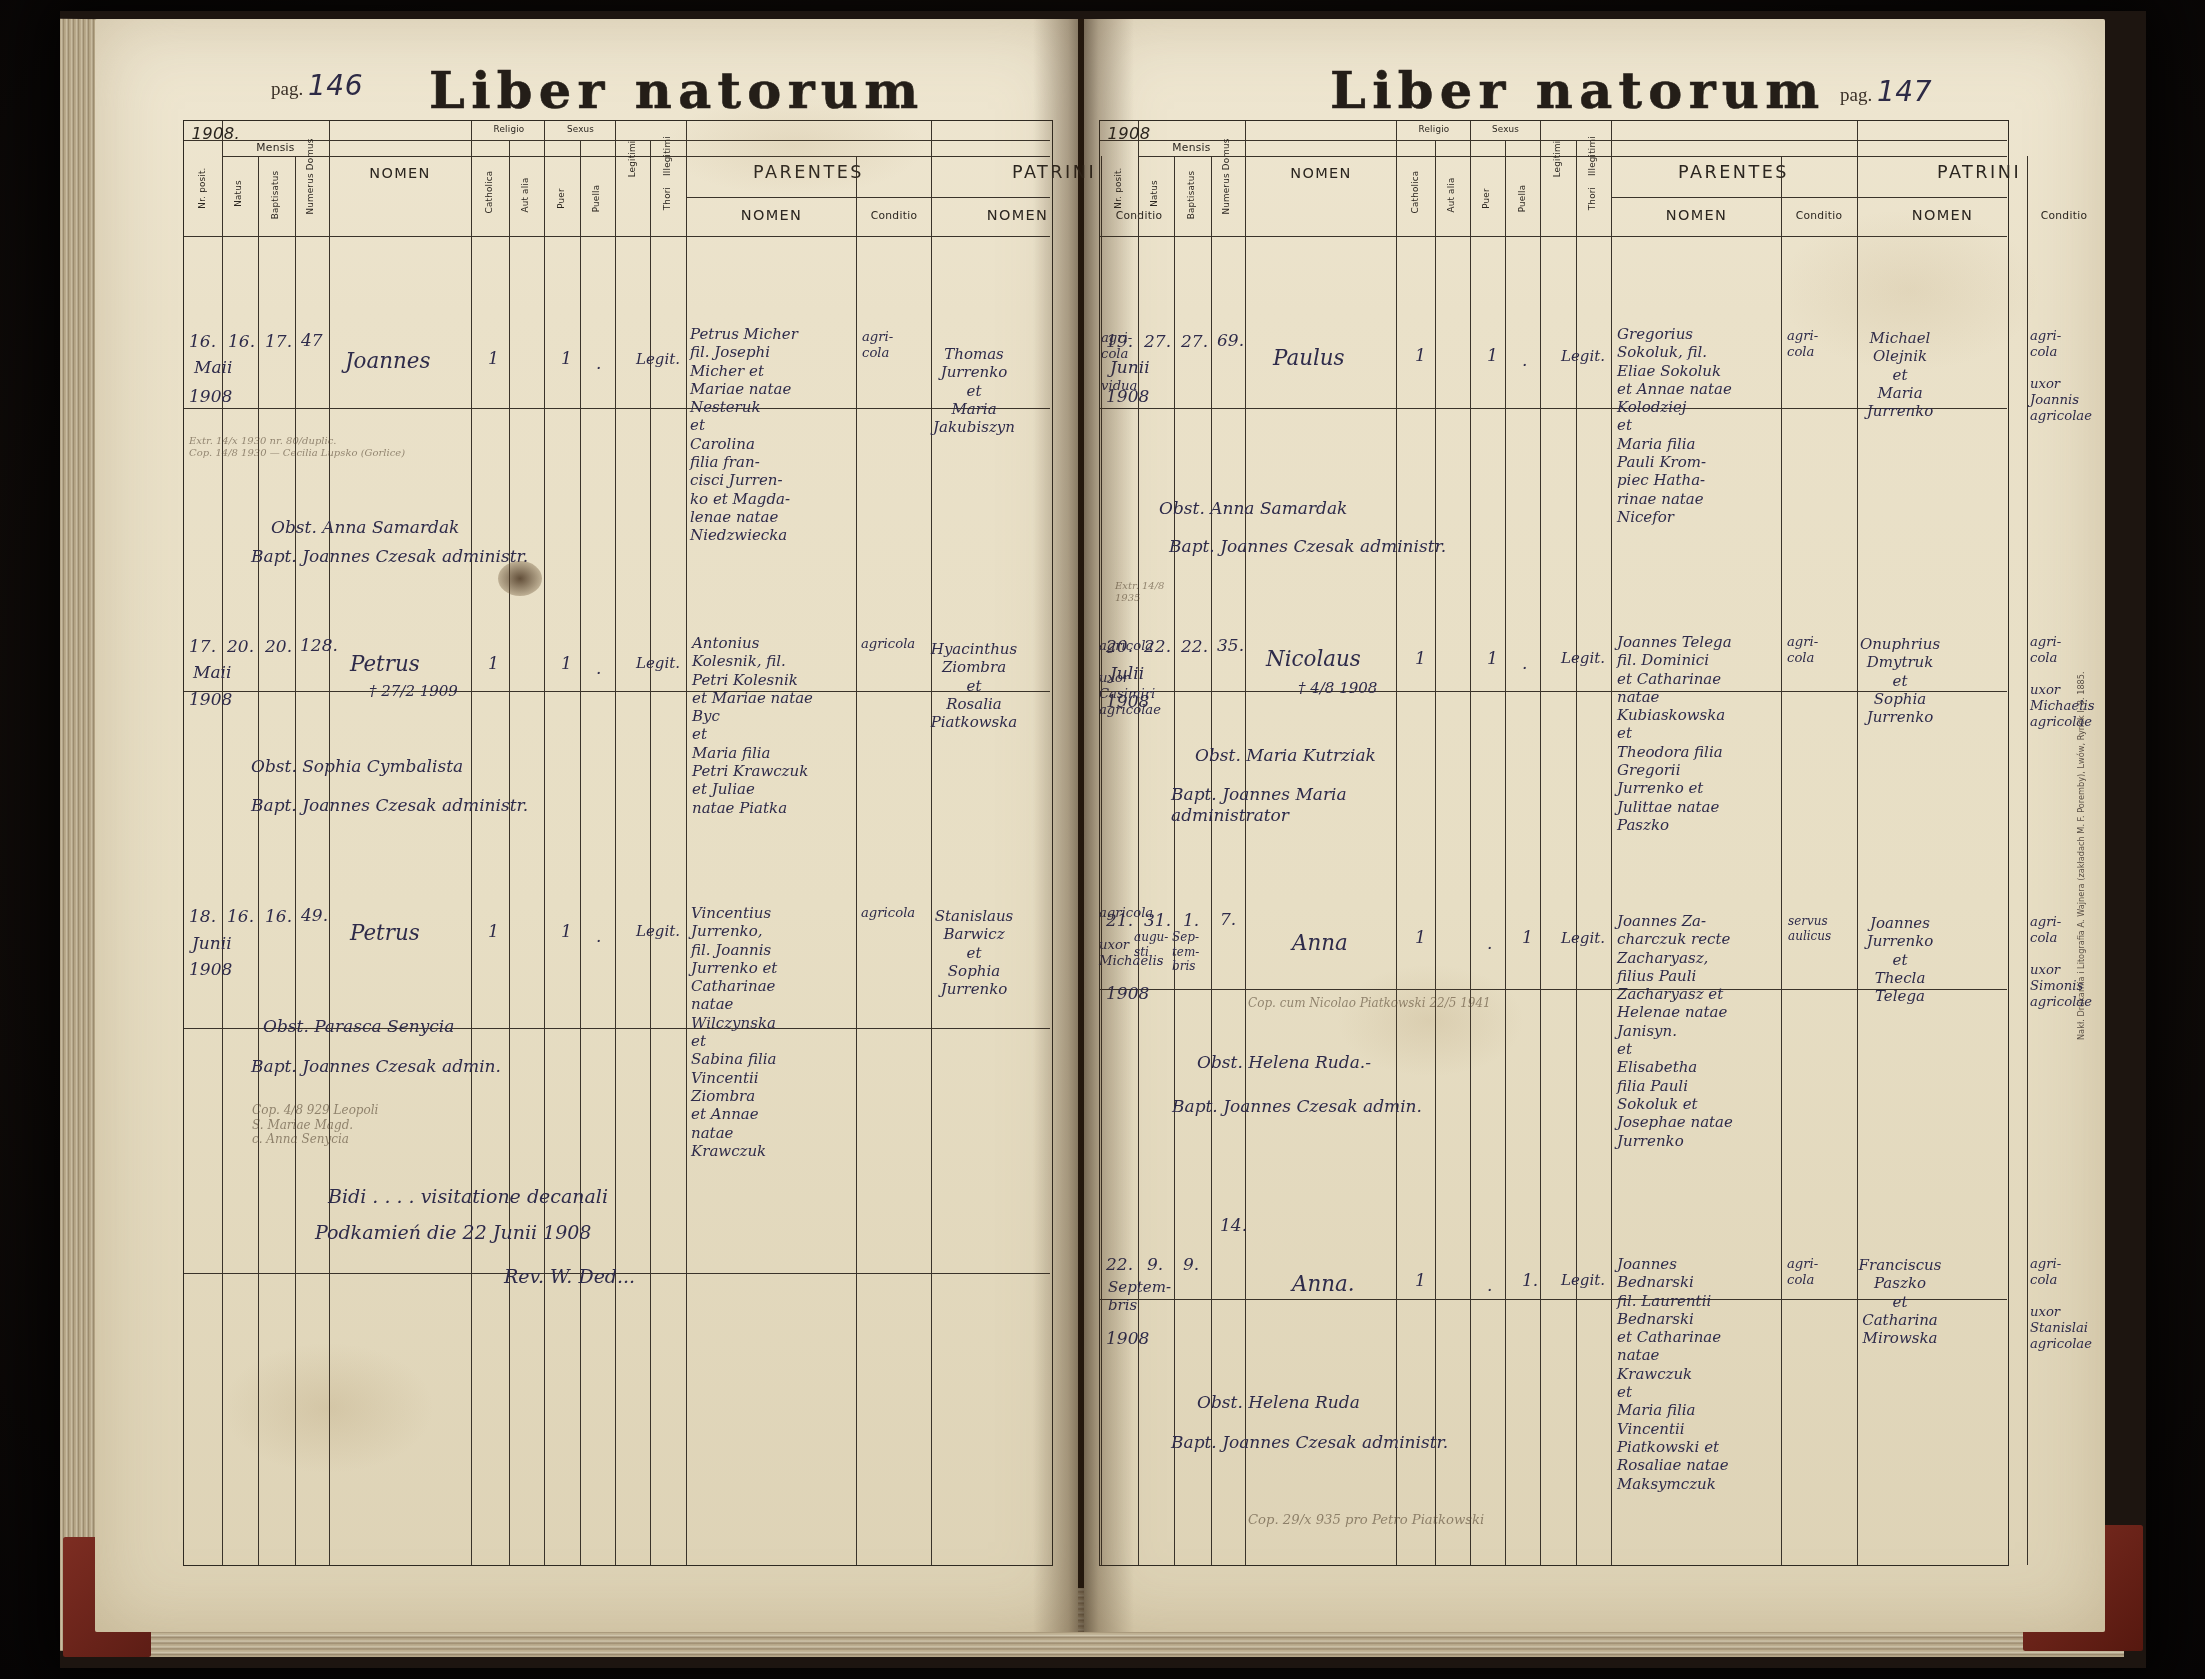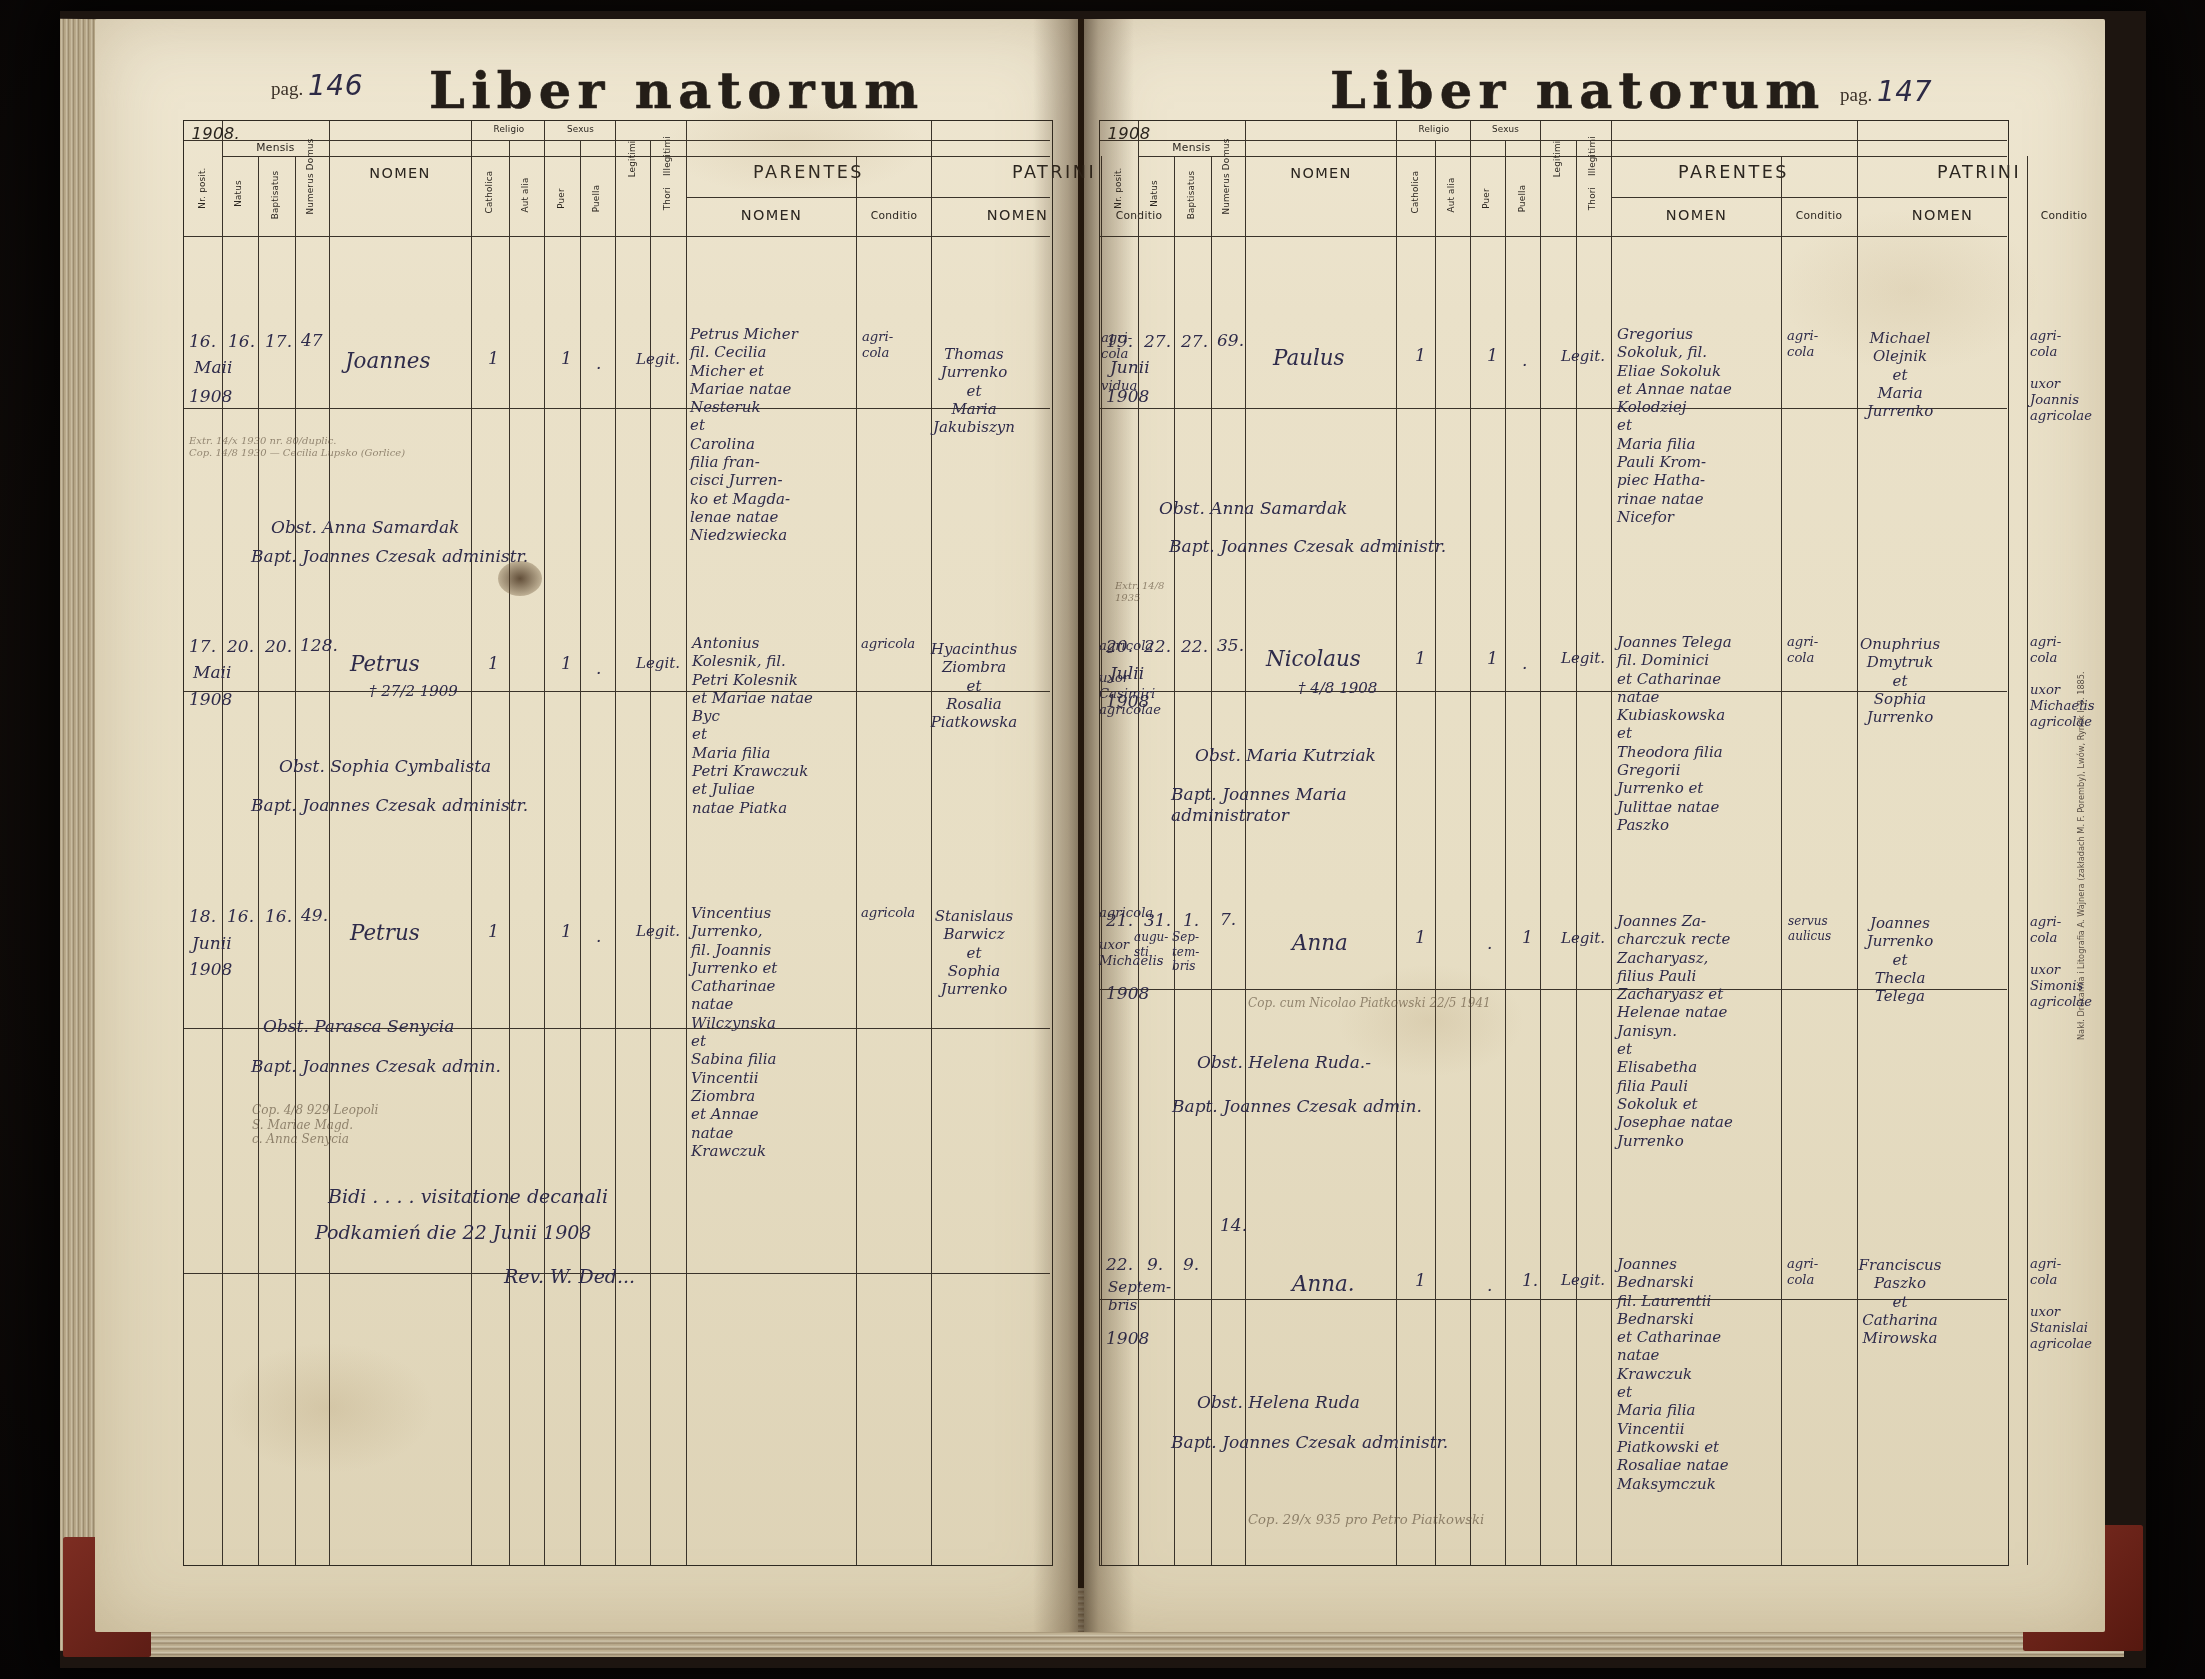--- a/index.html
+++ b/index.html
@@ -338,21 +338,21 @@
   <div class="hw s27" style="left:265px;top:331px;">17.</div>
   <div class="hw s27" style="left:301px;top:330px;">47</div>
   <div class="hw s27" style="left:194px;top:357px;">Maii</div>
   <div class="hw s27" style="left:189px;top:386px;">1908</div>
   <div class="hw s34" style="left:345px;top:348px;">Joannes</div>
   <div class="hw s27" style="left:488px;top:348px;">1</div>
   <div class="hw s27" style="left:561px;top:348px;">1</div>
   <div class="hw s27" style="left:596px;top:353px;">.</div>
   <div class="hw s24" style="left:636px;top:350px;">Legit.</div>
   <div class="hw s24" style="left:690px;top:325px;width:164px;">Petrus Micher
-fil. Cecilia
+fil. Josephi
 Micher et
 Mariae natae
 Nesteruk
 et
 Carolina
 filia fran-
 cisci Jurren-
 ko et Magda-
 lenae natae
 Niedzwiecka</div>
@@ -398,21 +398,21 @@
   <div class="hw s24" style="left:895px;top:640px;width:158px;text-align:center;">Hyacinthus
 Ziombra
 et
 Rosalia
 Piatkowska</div>
   <div class="hw s21" style="left:1099px;top:638px;width:76px;">agricola
 
 uxor
 Casimiri
 agricolae</div>
-  <div class="hw s27" style="left:279px;top:756px;">Obst. Sophia Cymbalista</div>
+  <div class="hw s27" style="left:251px;top:756px;">Obst. Sophia Cymbalista</div>
   <div class="hw s27" style="left:251px;top:795px;">Bapt. Joannes Czesak administr.</div>
 
   <div class="hw s27" style="left:189px;top:906px;">18.</div>
   <div class="hw s27" style="left:227px;top:906px;">16.</div>
   <div class="hw s27" style="left:265px;top:906px;">16.</div>
   <div class="hw s27" style="left:301px;top:905px;">49.</div>
   <div class="hw s27" style="left:192px;top:933px;">Junii</div>
   <div class="hw s27" style="left:189px;top:959px;">1908</div>
   <div class="hw s34" style="left:350px;top:920px;">Petrus</div>
   <div class="hw s27" style="left:488px;top:921px;">1</div>

